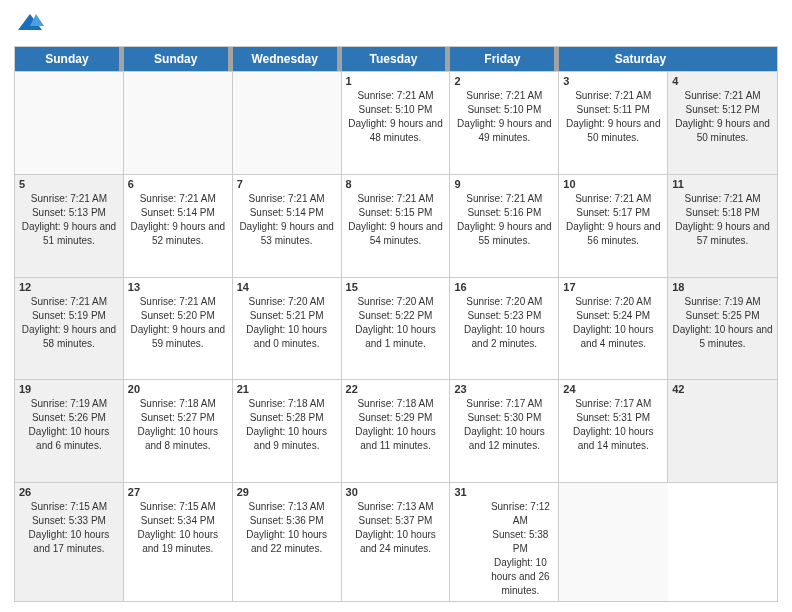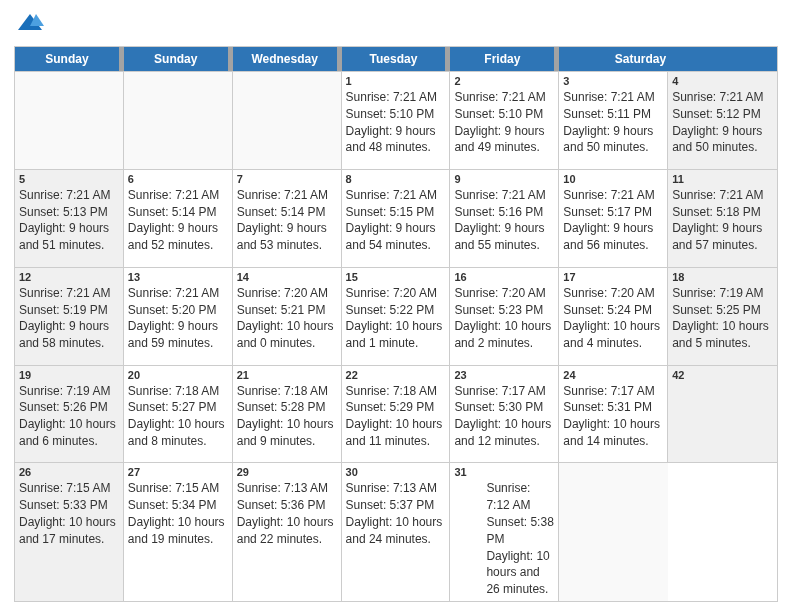--- a/index.html
+++ b/index.html
@@ -96,23 +96,24 @@
     .cal-cell:last-child { border-right: none; }
     .cal-cell.empty { background: #f9f9f9; }
     .cal-cell.shaded { background: #f0f0f0; }
     .day-num {
       font-size: 11px;
       font-weight: bold;
       margin-bottom: 2px;
       display: block;
     }
     .day-info {
-      font-size: 12px;
+      font-size: 10px;
       line-height: 1.4;
       color: #333;
+      text-align: center;
     }
   </style>
 </head>
 <body>
 
 <div class="page">
   <div class="header">
     <div class="logo">
       <div>
         <div style="display:flex;align-items:center;">

